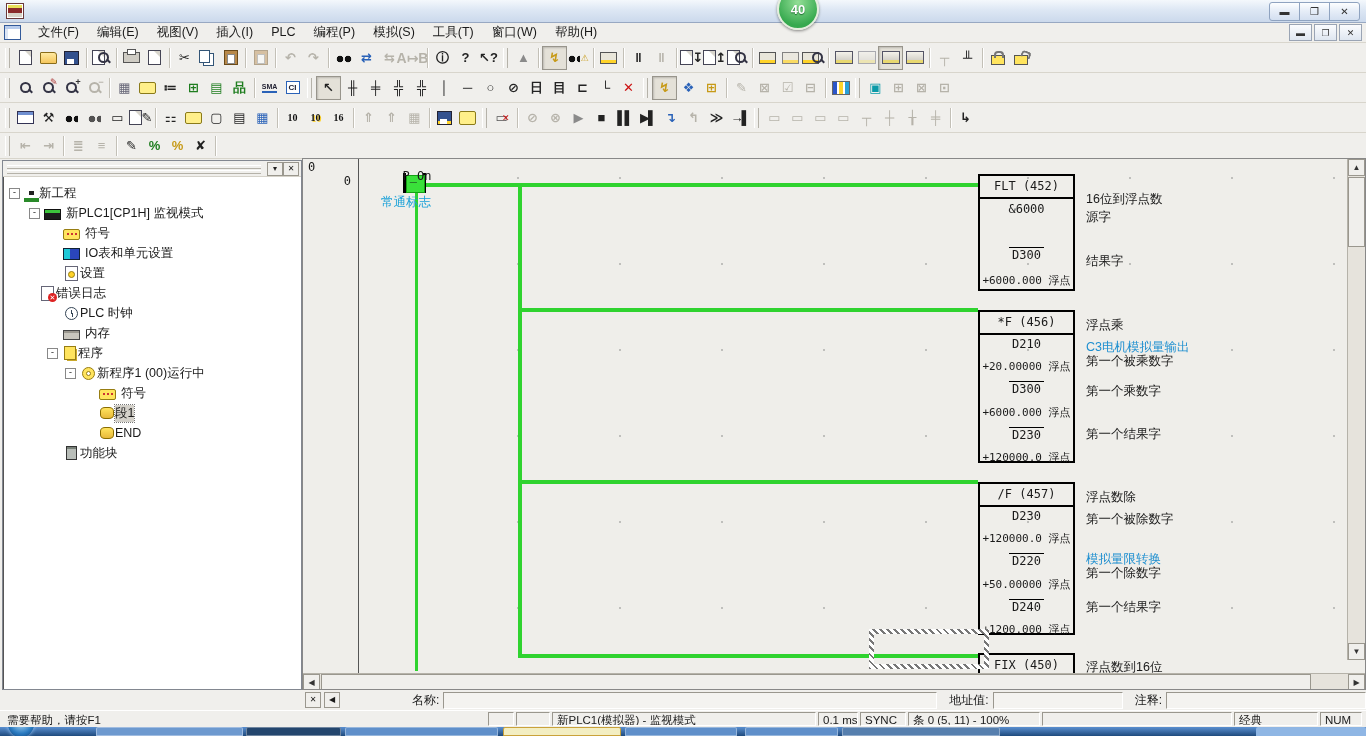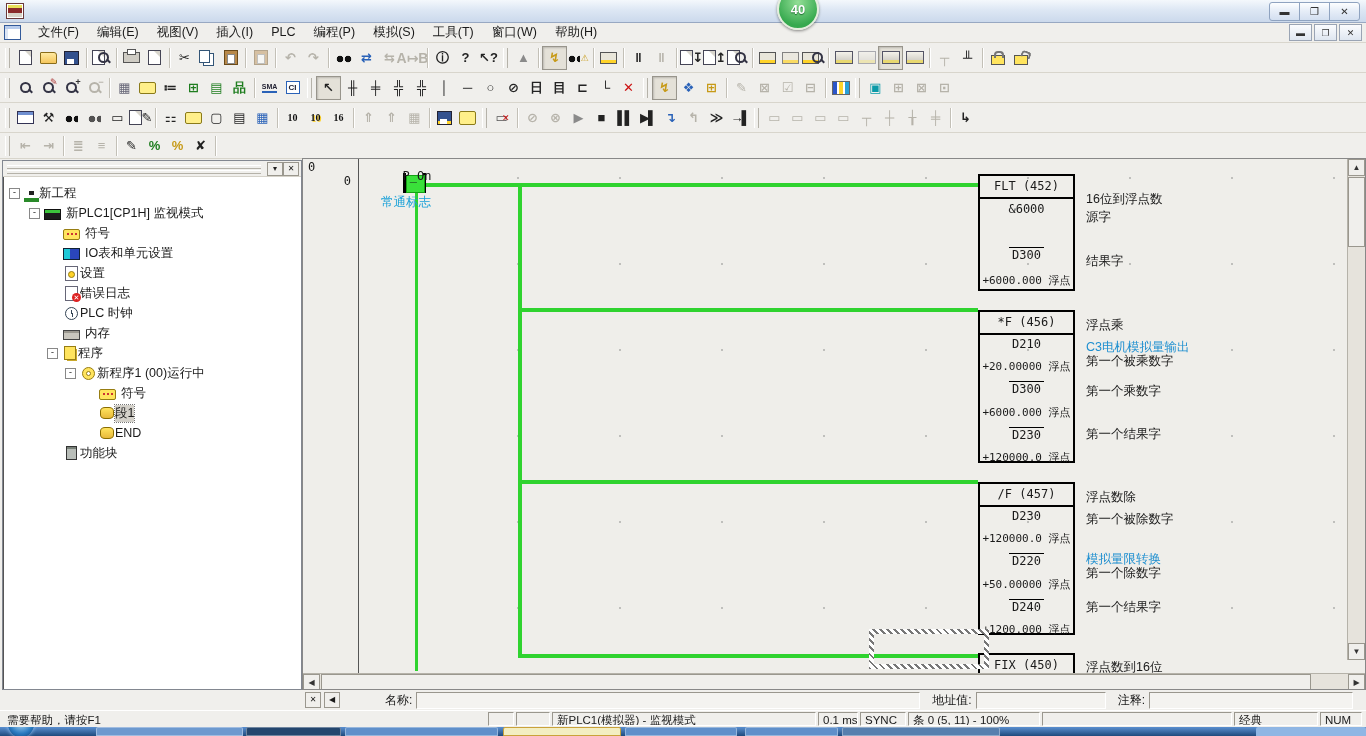--- a/index.html
+++ b/index.html
@@ -477,21 +477,21 @@
           <span>符号</span>
         </div>
         <div class="trow" style="padding-left:60px">
           <i class="tico t-io"></i>
           <span>IO表和单元设置</span>
         </div>
         <div class="trow" style="padding-left:60px">
           <i class="tico t-set"></i>
           <span>设置</span>
         </div>
-        <div class="trow" style="padding-left:60px">
+        <div class="trow" style="padding-left:36px">
           <i class="tico t-err"></i>
           <span>错误日志</span>
         </div>
         <div class="trow" style="padding-left:60px">
           <i class="tico t-clk"></i>
           <span>PLC 时钟</span>
         </div>
         <div class="trow" style="padding-left:60px">
           <i class="tico t-mem"></i>
           <span>内存</span>
@@ -605,21 +605,21 @@
         <span class="sthumb" style="left:18px;top:0;width:990px;height:17px"></span>
         <span class="sbtn" style="right:0;top:0">▶</span>
       </div>
     </div>
   </div>
 
   <div class="band">
     <div class="opbar">
       <span class="ob-btn">✕</span>
       <span class="ob-btn">◀</span>
-      <span class="ob-label" style="margin-left:45px">名称:</span>
+      <span class="ob-label" style="margin-left:72px">名称:</span>
       <input class="ob-input" style="width: 496px;" value="">
       <span class="ob-label">地址值:</span>
       <input class="ob-input" style="width: 122px;" value="">
       <span class="ob-label">注释:</span>
       <input class="ob-input" style="width: 196px;" value="">
     </div>
   </div>
 
   <div class="statusbar">
     <span class="cell" style="left:2px;width:484px;border-color:transparent">需要帮助，请按F1</span>

